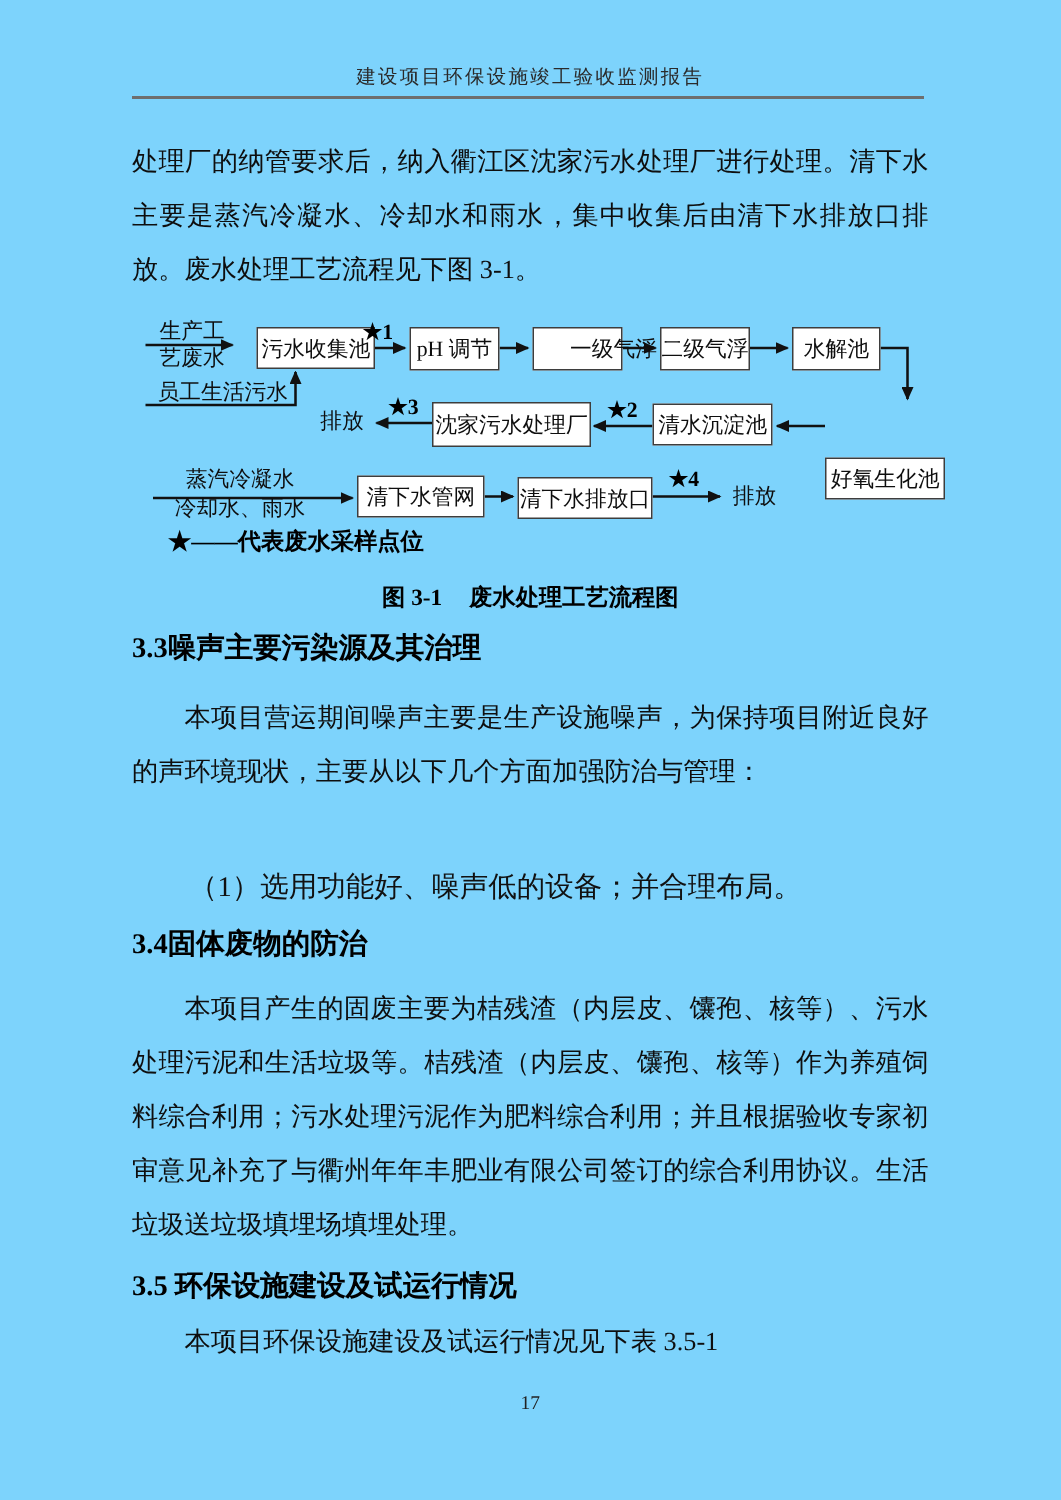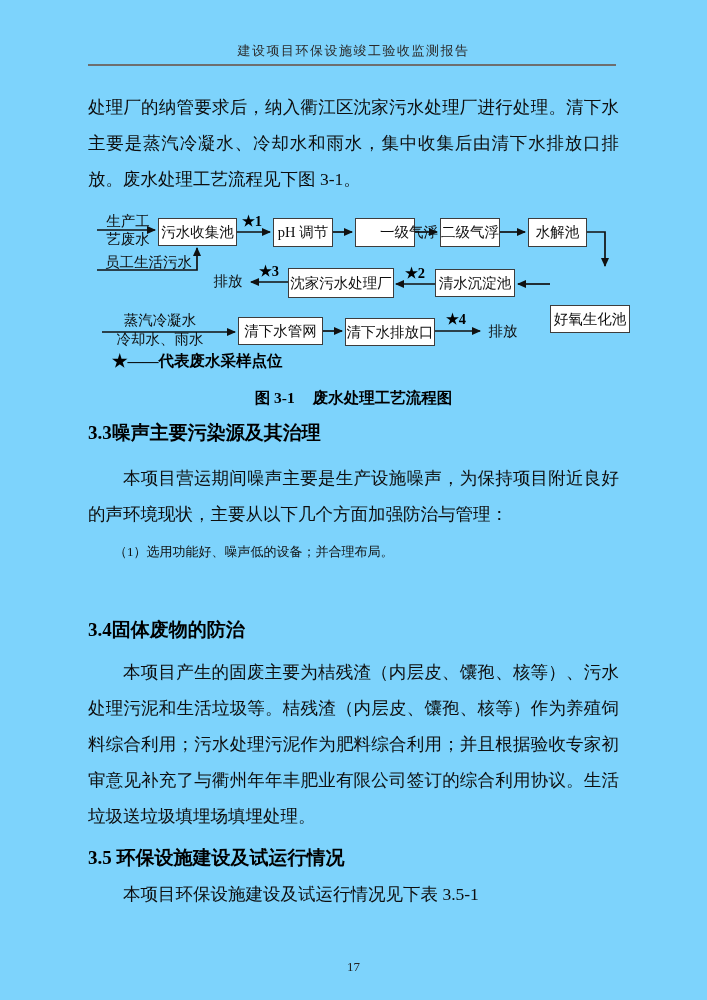--- a/index.html
+++ b/index.html
@@ -13,21 +13,21 @@
   
   .header-title { top:42px; left:0; width:707px; text-align:center;
     font-size:13px; letter-spacing:1.5px; color:#2a2a2a; }
   .header-rule { top:64px; left:88px; width:528px; height:2px; background:#6e6e6e; }
 
   
   .body-text { font-size:17.5px; line-height:36px; text-align:justify; color:#0e0e0e; }
   .indent { text-indent:2em; }
   .para-intro { top:89px;  left:88px; width:531px; }
   .para-33    { top:460px; left:88px; width:531px; }
-  .item-line  { font-size:13px; line-height:36px; left:88px; width:531px; text-indent:2em; }
+  .item-line  { font-size:19px; line-height:36px; left:88px; width:531px; text-indent:2em;margin-top:40px; }
   .item-1 { top:534px; }
   .item-2 { top:572px; }
   .para-34    { top:654px; left:88px; width:531px; }
   .para-35    { top:876px; left:88px; width:531px; }
 
   .section-heading { left:88px; width:540px; font-size:19px; font-weight:bold;
     line-height:23px; color:#000; }
   .h-33 { top:421px; } .h-34 { top:618px; } .h-35 { top:846px; }
 
   
@@ -41,21 +41,21 @@
   .fstar  { position:absolute; font-size:14.5px; font-weight:bold;
     text-align:center; color:#000; white-space:nowrap; }
   .flegend { position:absolute; left:27px; top:151px; font-size:15.5px;
     font-weight:bold; color:#000; white-space:nowrap; }
 
   .fig-caption { top:388px; left:0; width:707px; text-align:center;
     font-size:15.5px; font-weight:bold; color:#000; }
   .fig-caption .cap-label { margin-right:18px;margin-top:16px; }
 
   .page-number { top:927px; left:0; width:707px; text-align:center;
-    font-size:13px; color:#222;margin-top:32px; }
+    font-size:13px; color:#222; }
 </style>
 </head>
 <body>
 
 <div class="page">
 
   <div class="abs header-title">建设项目环保设施竣工验收监测报告</div>
   <div class="abs header-rule"></div>
 
   <div class="abs body-text para-intro">处理厂的纳管要求后，纳入衢江区沈家污水处理厂进行处理。清下水主要是蒸汽冷凝水、冷却水和雨水，集中收集后由清下水排放口排放。废水处理工艺流程见下图 3-1。</div>
@@ -87,21 +87,21 @@
     <div class="flabel" style="left:14px; top:12px; width:58px;">
       <div>生产工</div>
       <div>艺废水</div>
     </div>
     <div class="flabel" style="left:20px; top:53px; width:82px;">员工生活污水</div>
     <div class="flabel" style="left:29px; top:111px; width:92px; line-height:19px;">
       <div>蒸汽冷凝水</div>
       <div>冷却水、雨水</div>
     </div>
 
-    <div class="fbox" style="left:73px;  top:18px;  width:79px;  height:28px;">污水收集池</div>
+    <div class="fbox" style="left:86px;  top:18px;  width:79px;  height:28px;">污水收集池</div>
     <div class="fbox" style="left:188px; top:18px;  width:60px;  height:29px;">pH 调节</div>
     <div class="fbox" style="left:270px; top:18px;  width:60px;  height:29px;padding-left:48px;">一级气浮</div>
     <div class="fbox" style="left:355px; top:18px;  width:60px;  height:29px;">二级气浮</div>
     <div class="fbox" style="left:443px; top:18px;  width:59px;  height:29px;">水解池</div>
     <div class="fbox" style="left:465px; top:69px;  width:80px;  height:28px;margin-top:36px;">好氧生化池</div>
     <div class="fbox" style="left:350px; top:69px;  width:80px;  height:28px;">清水沉淀池</div>
     <div class="fbox" style="left:203px; top:68px;  width:106px; height:30px;">沈家污水处理厂</div>
     <div class="fbox" style="left:153px; top:117px; width:85px;  height:28px;">清下水管网</div>
     <div class="fbox" style="left:260px; top:118px; width:90px;  height:28px;">清下水排放口</div>
 

